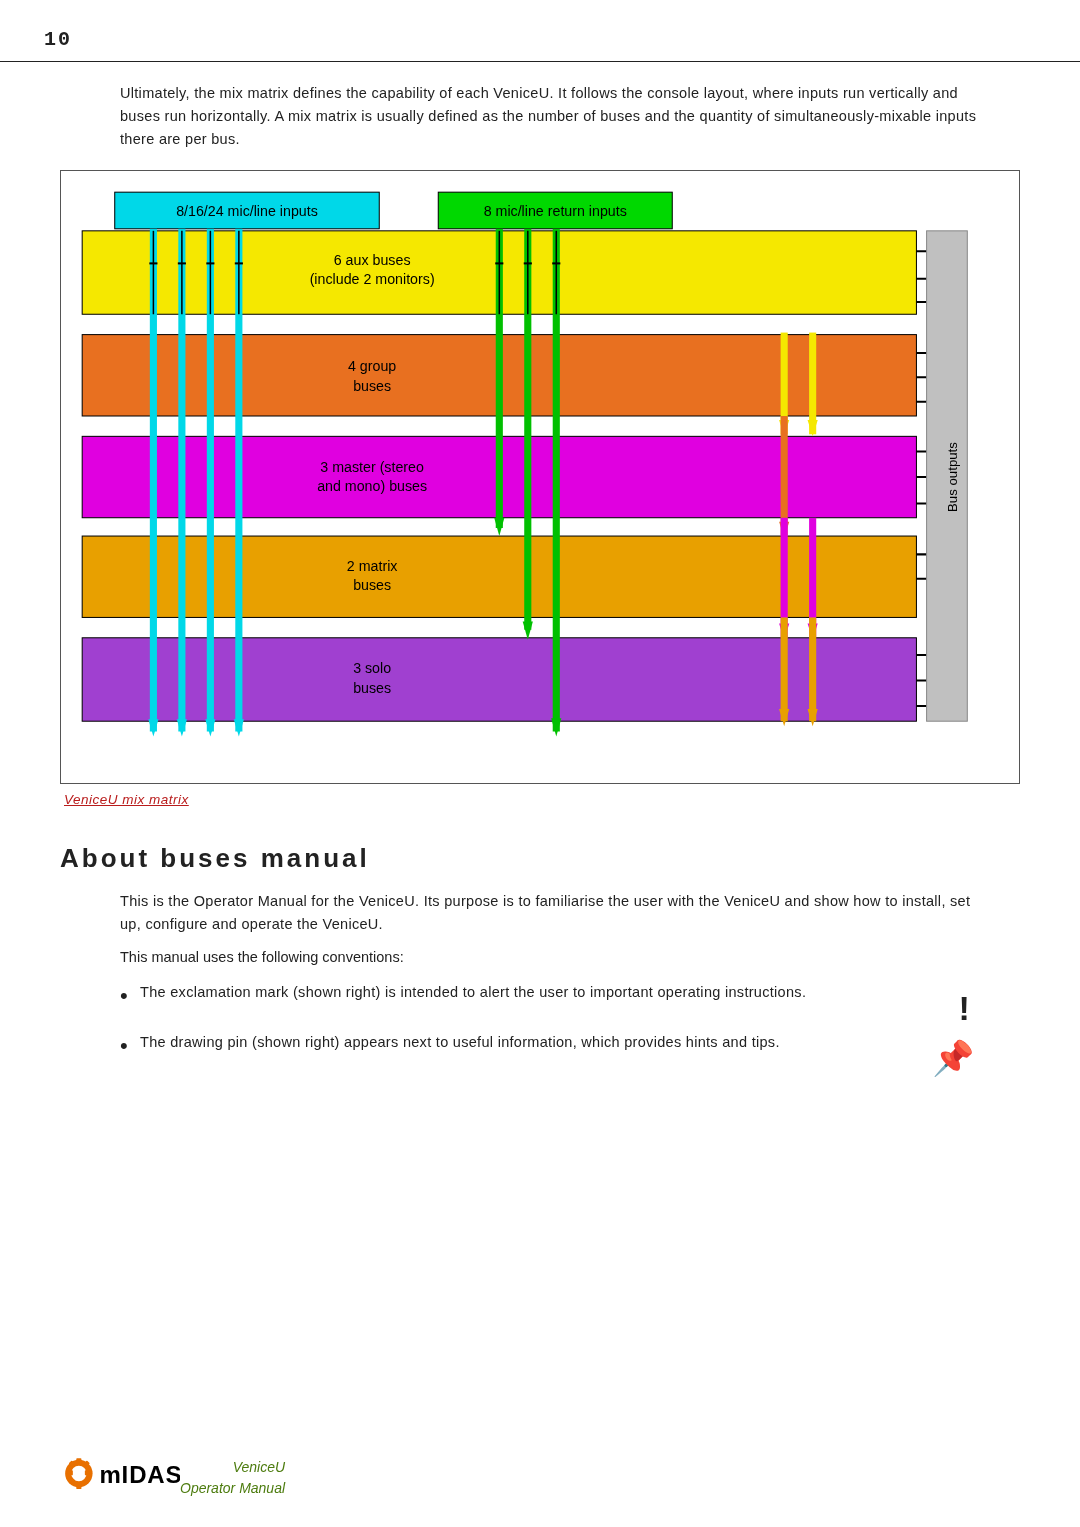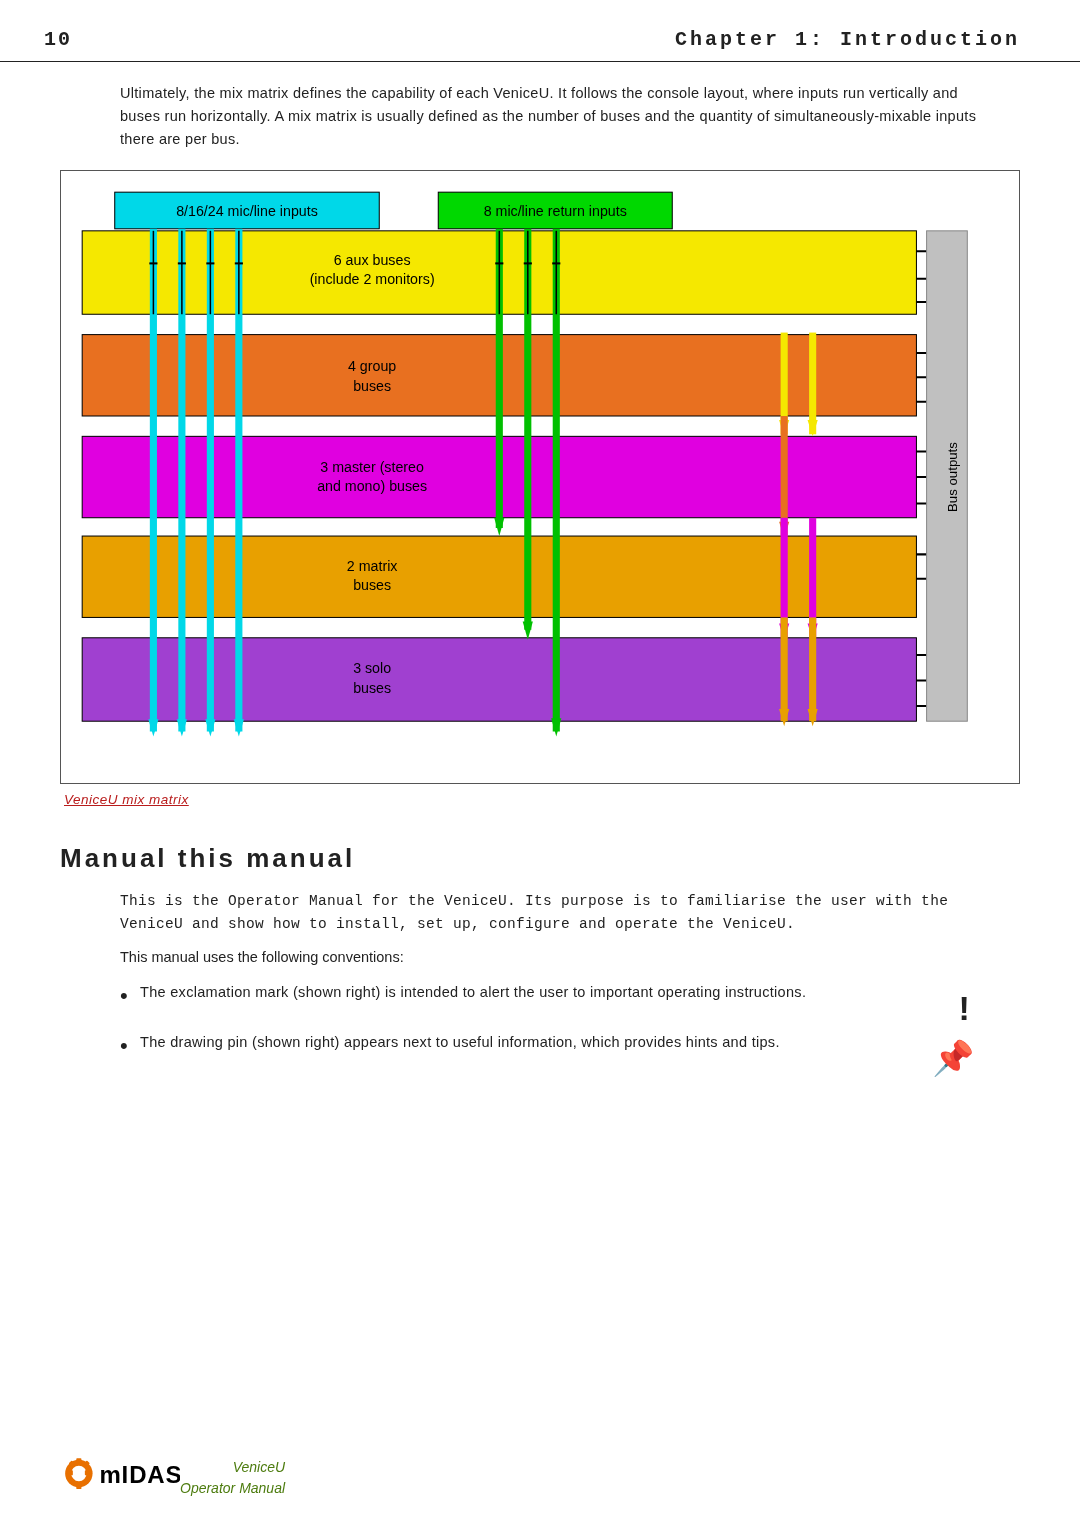--- a/index.html
+++ b/index.html
@@ -84,21 +84,20 @@
     }
 
     
     .about-text {
       font-size: 14.5px;
       line-height: 1.6;
       margin-left: 60px;
       margin-right: 32px;
       margin-bottom: 10px;
       letter-spacing: 0.3px;
-      font-family: Liberation Mono, monospace;
     }
 
     .conventions-text {
       font-size: 14.5px;
       line-height: 1.6;
       margin-left: 60px;
       margin-right: 20px;
       margin-bottom: 12px;
     }
 
@@ -167,21 +166,20 @@
       color: #4d7c0f;
       font-size: 14px;
       line-height: 1.5;
     }
   </style>
 </head>
 <body>
 
 <div class="page-header">
   <span class="page-number">10</span>
-  <span class="chapter-title">Chapter 1: Introduction</span>
 </div>
 
 <div class="content">
 
 
   <p class="body-text">Ultimately, the mix matrix defines the capability of each VeniceU. It follows the console layout, where inputs run vertically and buses run horizontally. A mix matrix is usually defined as the number of buses and the quantity of simultaneously-mixable inputs there are per bus.</p>
 
   <div class="diagram-container">
     <svg class="diagram-svg" viewBox="0 0 920 580" xmlns="http://www.w3.org/2000/svg">
 
@@ -325,21 +323,21 @@
       <line x1="160" y1="80" x2="168" y2="80" stroke="#000" stroke-width="2"></line>
       <line x1="416" y1="80" x2="424" y2="80" stroke="#000" stroke-width="2"></line>
       <line x1="444" y1="80" x2="452" y2="80" stroke="#000" stroke-width="2"></line>
       <line x1="472" y1="80" x2="480" y2="80" stroke="#000" stroke-width="2"></line>
 
     </svg>
   </div>
 
   <p class="diagram-caption">VeniceU mix matrix</p>
 
-  <h2 class="section-heading" style="margin-top:36px;">Manual this manual</h2>
+  <h2 class="section-heading" style="margin-top:36px;">About buses manual</h2>
 
   <p class="about-text">This is the Operator Manual for the VeniceU. Its purpose is to familiarise the user with the VeniceU and show how to install, set up, configure and operate the VeniceU.</p>
 
   <p class="conventions-text">This manual uses the following conventions:</p>
 
   <div class="bullet-item">
     <span class="bullet-dot">•</span>
     <span class="bullet-text">The exclamation mark (shown right) is intended to alert the user to important operating instructions.</span>
     <span class="exclamation-icon">!</span>
   </div>

